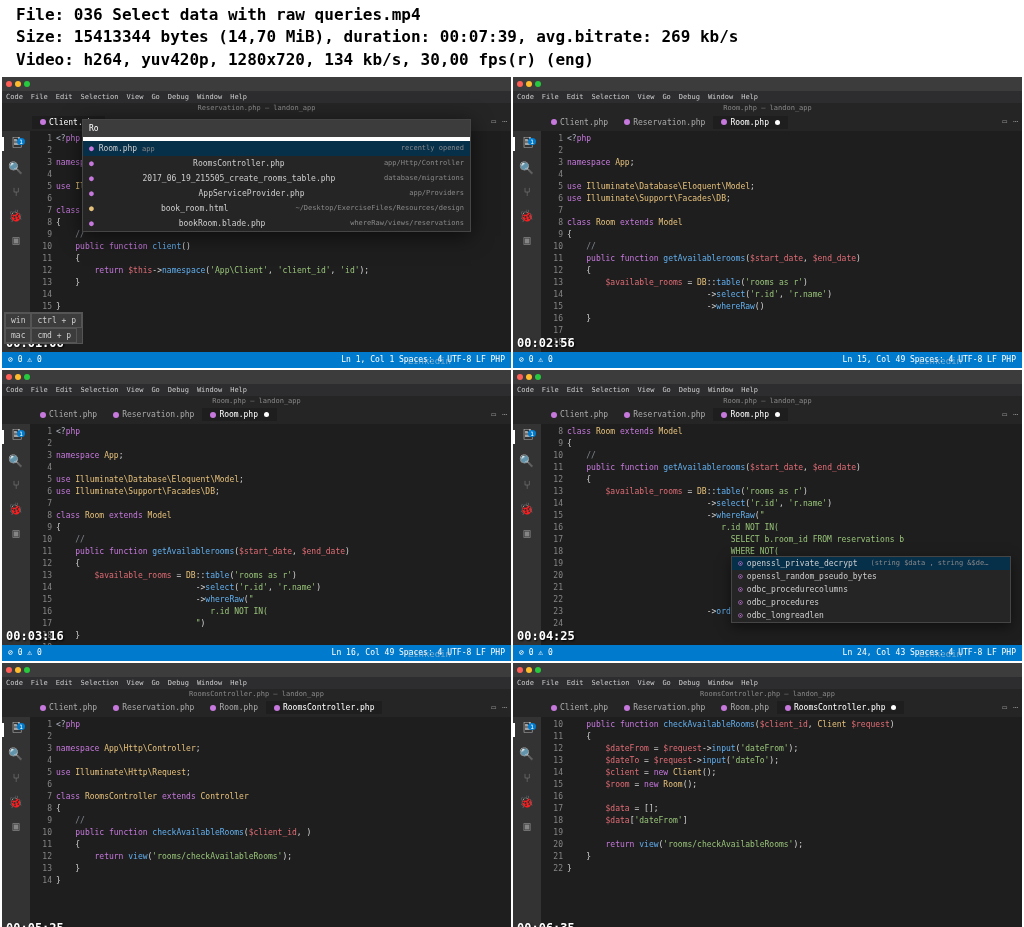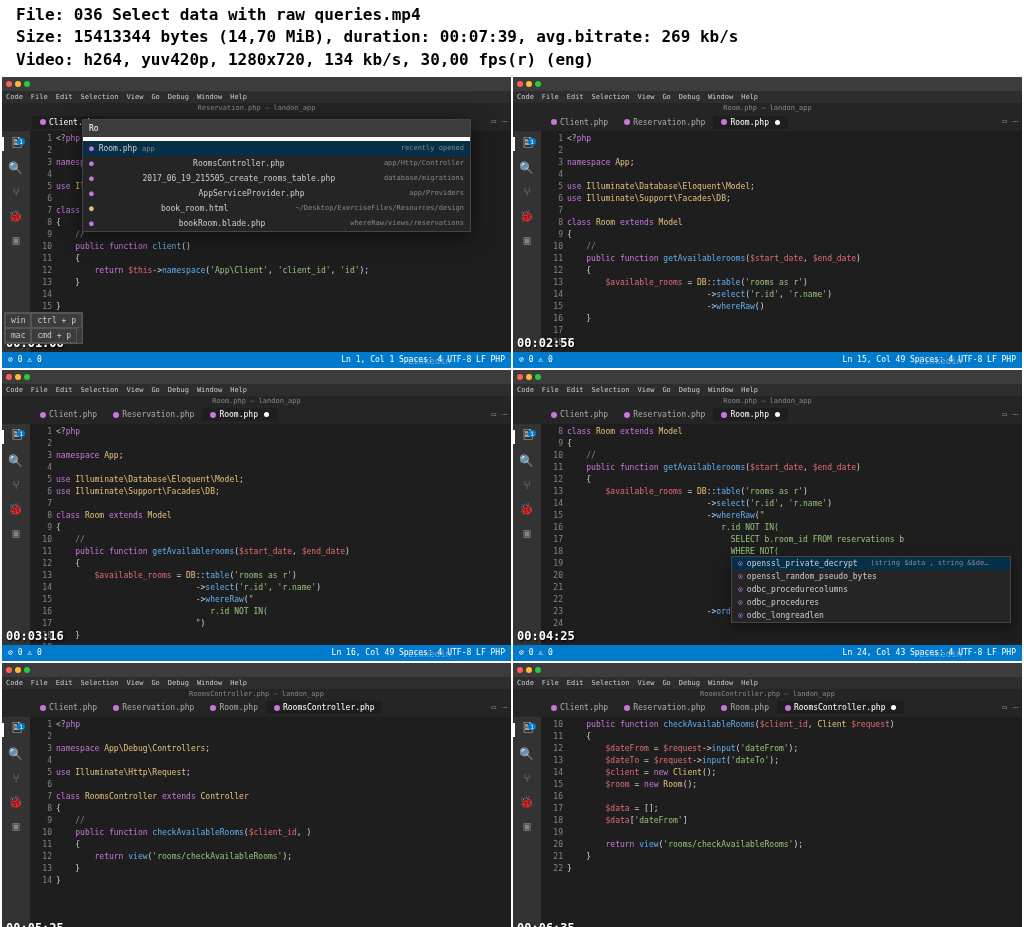--- a/index.html
+++ b/index.html
@@ -459,21 +459,21 @@
       <div class="ico active">🗎<span class="badge">1</span></div>
       <div class="ico">🔍</div>
       <div class="ico">⑂</div>
       <div class="ico">🐞</div>
       <div class="ico">▣</div>
     </div>
     <div class="editor">
       <div class="gutter">1<br>2<br>3<br>4<br>5<br>6<br>7<br>8<br>9<br>10<br>11<br>12<br>13<br>14</div>
       <div class="code"><span class="op">&lt;?</span><span class="kw">php</span>
 
-<span class="kw">namespace</span> <span class="cl">App\Debug\Controllers</span>;
+<span class="kw">namespace</span> <span class="cl">App\Http\Controller</span>;
 
 <span class="kw">use</span> <span class="cl">Illuminate\Http\Request</span>;
 
 <span class="kw">class</span> <span class="cl">RoomsController</span> <span class="kw">extends</span> <span class="cl">Controller</span>
 {
     <span class="cm">//</span>
     <span class="kw">public function</span> <span class="fn">checkAvailableRooms</span>(<span class="vr">$client_id</span>, )
     {
         <span class="kw">return</span> <span class="fn">view</span>(<span class="st">'rooms/checkAvailableRooms'</span>);
     }

